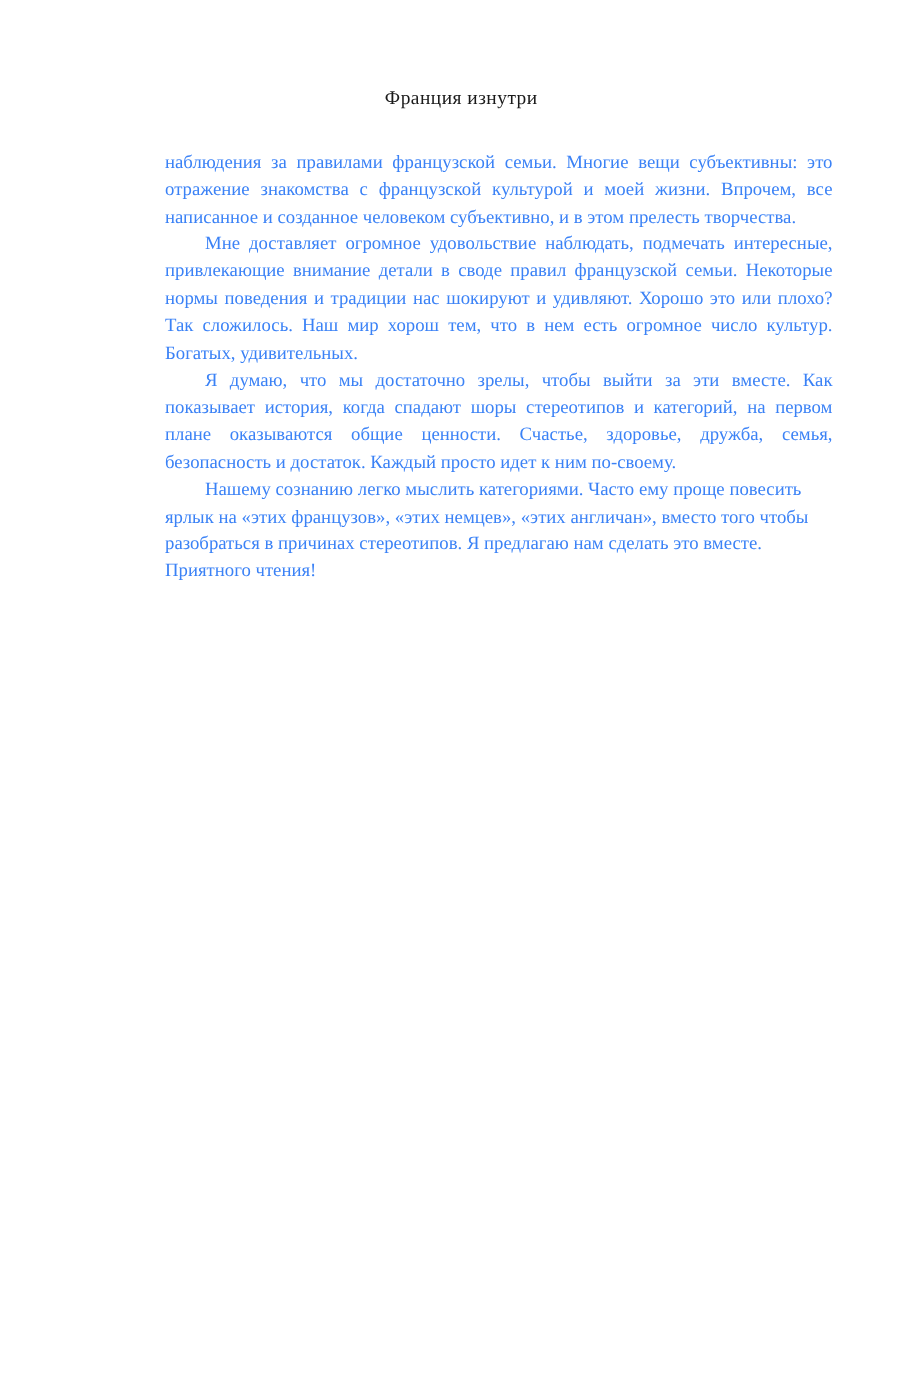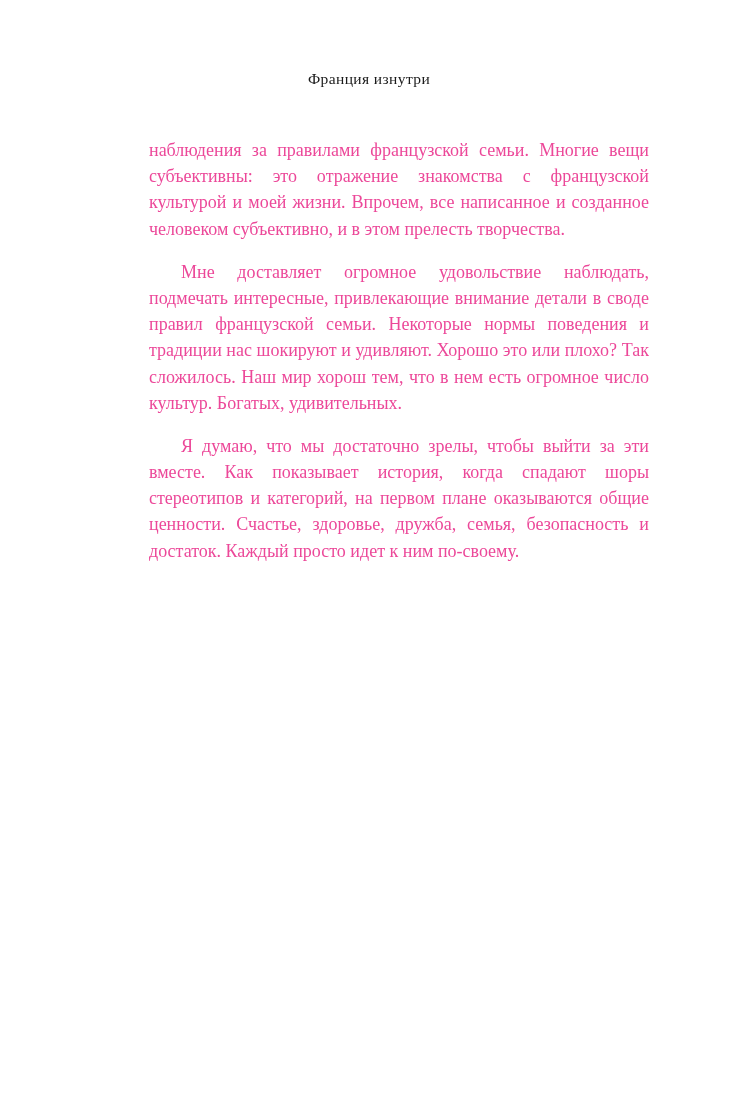--- a/index.html
+++ b/index.html
@@ -31,41 +31,42 @@
     letter-spacing: 0.4px;
     color: #1a1a1a;
   }
   .text-block {
     position: absolute;
     top: 120px;
     left: 132px;
     width: 534px;
   }
   .para {
-    margin: 17px;
-    font-size: 18px;
+    margin: 0;
+    font-size: 15px;
     line-height: 1.455;
     text-align: justify;
     text-justify: inter-word;
-    color: #ec4899;
+    color: #3b82f6;
     hyphens: manual;
   }
   .para.indent {
     text-indent: 32px;
   }
   .para.last {
     text-align: left;
   }
 </style>
 </head>
 <body>
 
 <div class="page">
 
   <div class="running-head">Франция изнутри</div>
 
   <div class="text-block">
     <p class="para">наблюдения за правилами французской семьи. Многие вещи субъективны: это отражение знакомства с француз­ской культурой и моей жизни. Впрочем, все написанное и созданное человеком субъективно, и в этом прелесть творчества.</p>
     <p class="para indent">Мне доставляет огромное удовольствие наблюдать, подмечать интересные, привлекающие внимание детали в своде правил французской семьи. Некоторые нормы поведения и традиции нас шокируют и удивляют. Хо­рошо это или плохо? Так сложилось. Наш мир хорош тем, что в нем есть огромное число культур. Богатых, удивительных.</p>
     <p class="para indent">Я думаю, что мы достаточно зрелы, чтобы выйти за эти вместе. Как показывает история, когда спадают шоры стереотипов и категорий, на первом плане ока­зываются общие ценности. Счастье, здоровье, дружба, семья, безопасность и достаток. Каждый просто идет к ним по-своему.</p>
+    <p class="para indent last">Нашему сознанию легко мыслить категориями. Часто ему проще повесить ярлык на «этих французов», «этих немцев», «этих англичан», вместо того чтобы разобраться в причинах стереотипов. Я предлагаю нам сделать это вместе. Приятного чтения!</p>
   </div>
 
 </div>
 
 </body></html>

